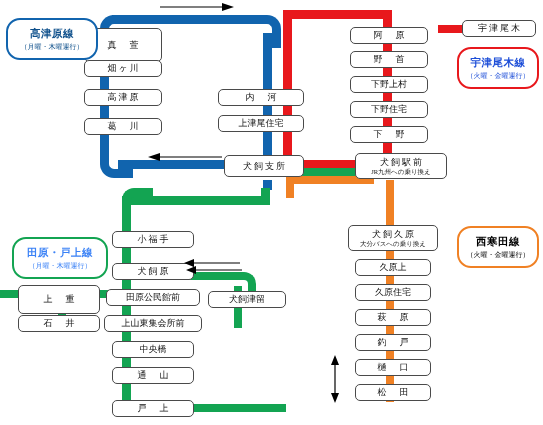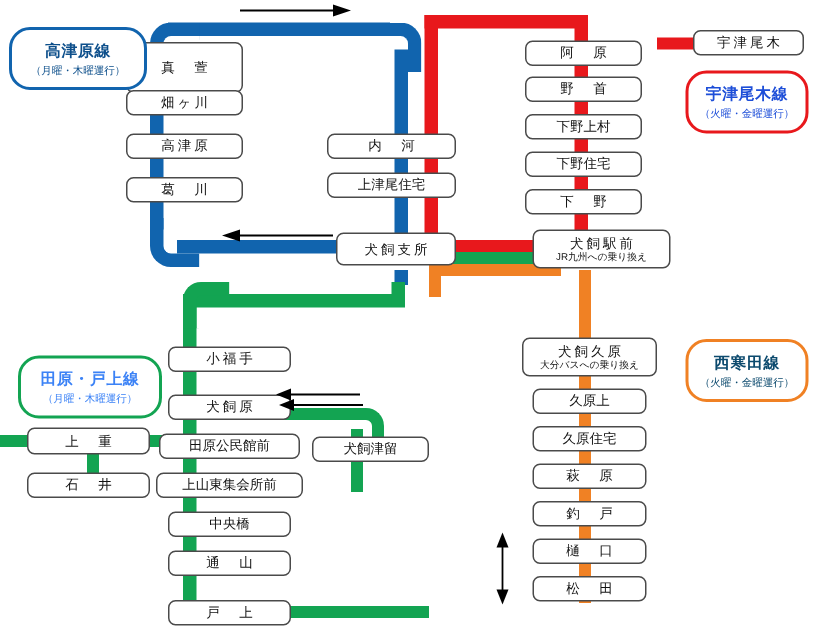--- a/index.html
+++ b/index.html
@@ -62,21 +62,21 @@
     align-items:center;
     justify-content:center;
     white-space:nowrap;
     z-index:6;
   }
   .badge .t{font-size:10.5px;font-weight:bold;letter-spacing:0.5px;}
   .badge .s{font-size:7px;margin-top:1px;}
   .badge.blue{border-color:#1164ae;color:#0d4f8b;}
   .badge.red{border-color:#e8181c;color:#1d4ed8;}
   .badge.green{border-color:#13a452;color:#3b82f6;}
-  .badge.orange{border-color:#f08124;color:#0c4a6e;}
+  .badge.orange{border-color:#f08124;color:#000000;}
 
   
   .arrow{position:absolute;z-index:7;}
   .arrow svg{display:block;overflow:visible;}
 </style>
 </head>
 <body>
 
 <div id="map">
 
@@ -154,21 +154,21 @@
   <div class="stn tight" style="left:350px;top:101px;width:78px;height:17px;">
     <span>下野住宅</span>
   </div>
   <div class="stn" style="left:350px;top:126px;width:78px;height:17px;">
     <span>下　野</span>
   </div>
   <div class="stn" style="left:462px;top:20px;width:74px;height:17px;">
     <span>宇津尾木</span>
   </div>
 
-  <div class="stn" style="left:355px;top:153px;width:92px;height:26px;">
+  <div class="stn" style="left:355px;top:153px;width:92px;height:26px;font-family:Liberation Serif, serif;">
     <span>犬飼駅前</span>
     <span class="sub">JR九州への乗り換え</span>
   </div>
 
   <div class="stn" style="left:348px;top:225px;width:90px;height:26px;">
     <span>犬飼久原</span>
     <span class="sub">大分バスへの乗り換え</span>
   </div>
   <div class="stn tight" style="left:355px;top:259px;width:76px;height:17px;">
     <span>久原上</span>
@@ -204,21 +204,21 @@
   <div class="stn tight" style="left:112px;top:341px;width:82px;height:17px;">
     <span>中央橋</span>
   </div>
   <div class="stn" style="left:112px;top:367px;width:82px;height:17px;">
     <span>通　山</span>
   </div>
   <div class="stn" style="left:112px;top:400px;width:82px;height:17px;">
     <span>戸　上</span>
   </div>
 
-  <div class="stn" style="left:18px;top:285px;width:82px;height:18px;">
+  <div class="stn" style="left:18px;top:285px;width:82px;height:29px;">
     <span>上　重</span>
   </div>
   <div class="stn" style="left:18px;top:315px;width:82px;height:17px;">
     <span>石　井</span>
   </div>
 
   <div class="stn tight" style="left:208px;top:291px;width:78px;height:17px;">
     <span>犬飼津留</span>
   </div>
 

